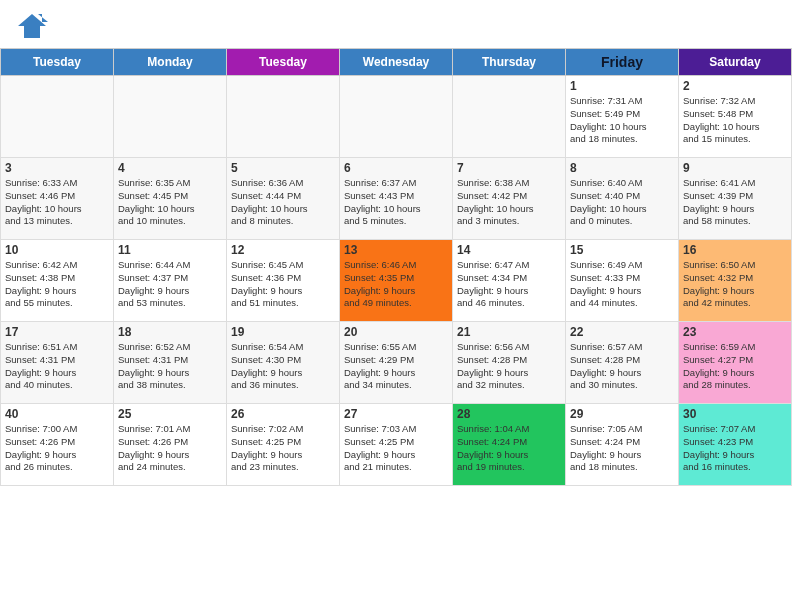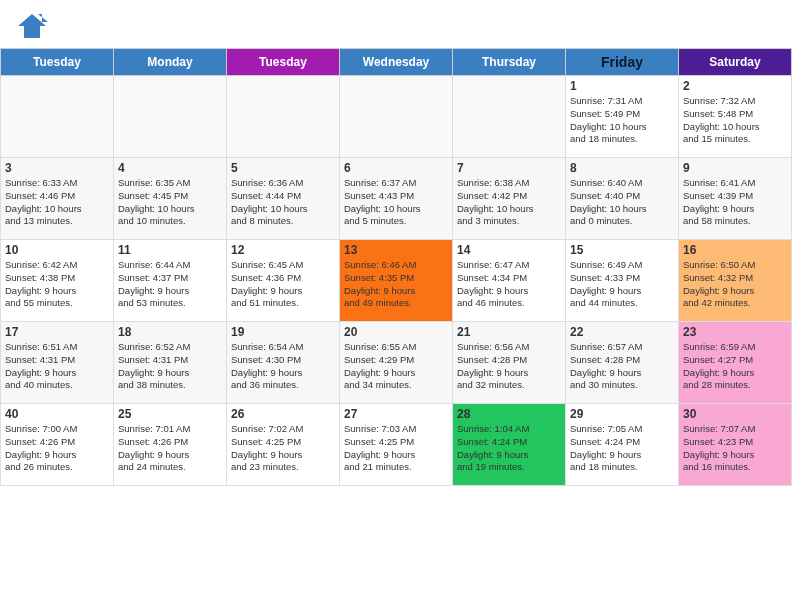--- a/index.html
+++ b/index.html
@@ -248,21 +248,21 @@
 Daylight: 9 hours
 and 19 minutes.</div>
         </td>
         <td style="vertical-align: top; border: 1px solid rgb(221, 221, 221); padding: 3px 4px; font-size: 10px; color: rgb(51, 51, 51); height: 82px; background: rgb(255, 255, 255);">
           <div style="font-weight: bold; font-size: 12px; margin-bottom: 2px;">29</div>
           <div style="font-size: 9.5px; line-height: 1.35; color: rgb(51, 51, 51); white-space: pre-line;">Sunrise: 7:05 AM
 Sunset: 4:24 PM
 Daylight: 9 hours
 and 18 minutes.</div>
         </td>
-        <td style="vertical-align: top; border: 1px solid rgb(221, 221, 221); padding: 3px 4px; font-size: 10px; color: rgb(51, 51, 51); height: 82px; background: #f9a8d4;">
+        <td style="vertical-align: top; border: 1px solid rgb(221, 221, 221); padding: 3px 4px; font-size: 10px; color: rgb(51, 51, 51); height: 82px; background: #5eead4;">
           <div style="font-weight: bold; font-size: 12px; margin-bottom: 2px;">30</div>
           <div style="font-size: 9.5px; line-height: 1.35; color: rgb(51, 51, 51); white-space: pre-line;">Sunrise: 7:07 AM
 Sunset: 4:23 PM
 Daylight: 9 hours
 and 16 minutes.</div>
         </td>
       </tr>
     </tbody>
 </table>
 

